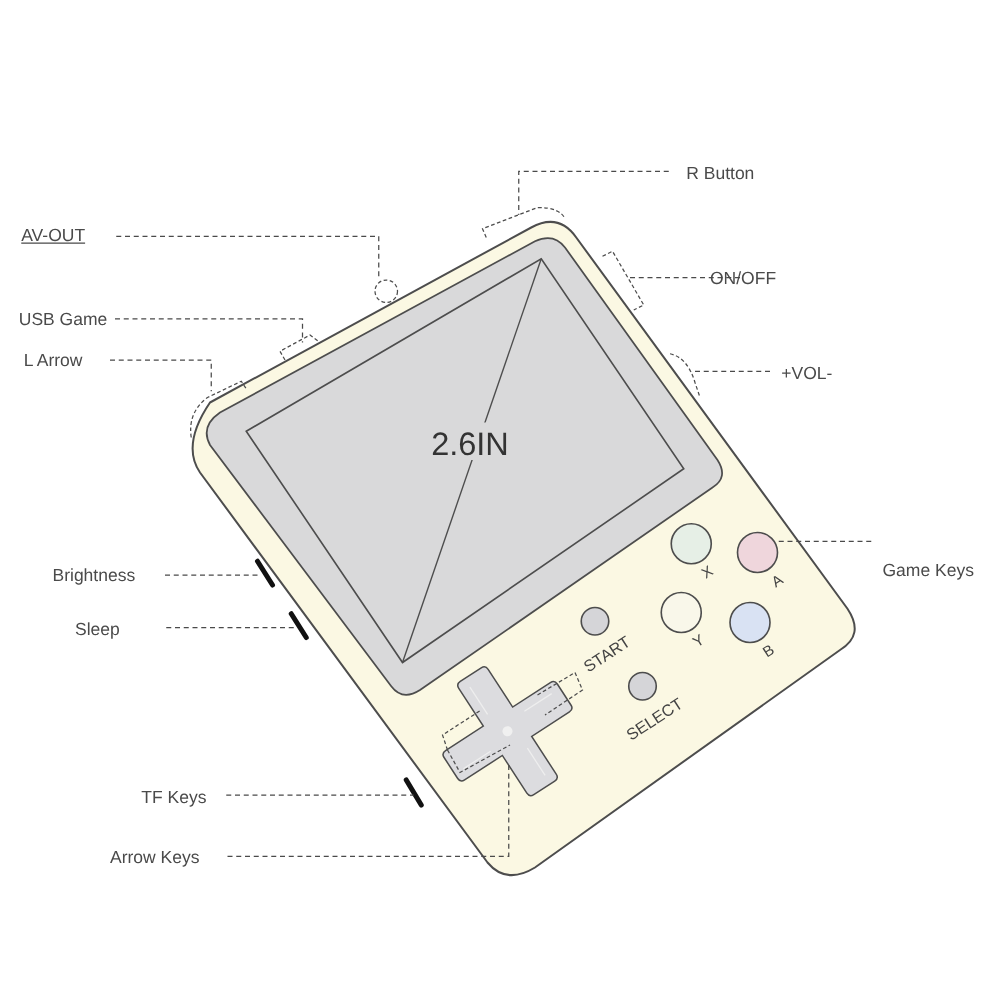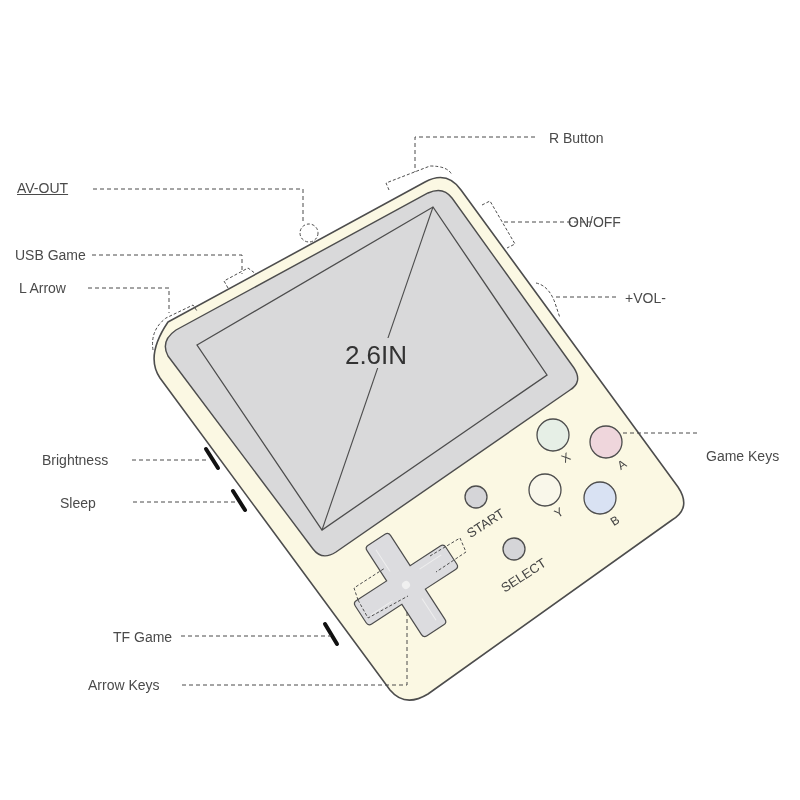--- a/index.html
+++ b/index.html
@@ -91,21 +91,21 @@
       <polyline points="697,433 620,433"></polyline>
     </g>
   </svg>
 
   
   <div class="lbl" style="left:17px; top:180px;text-decoration:underline;">AV-OUT</div>
   <div class="lbl" style="left:15px; top:247px;">USB Game</div>
   <div class="lbl" style="left:19px; top:280px;">L Arrow</div>
   <div class="lbl" style="left:42px; top:452px;">Brightness</div>
   <div class="lbl" style="left:60px; top:495px;">Sleep</div>
-  <div class="lbl" style="left:113px; top:629px;">TF Game</div>
+  <div class="lbl" style="left:113px; top:629px;">TF Keys</div>
   <div class="lbl" style="left:88px; top:677px;">Arrow Keys</div>
 
   
   <div class="lbl" style="left:549px; top:130px;">R Button</div>
   <div class="lbl" style="left:568px; top:214px;">ON/OFF</div>
   <div class="lbl" style="left:625px; top:290px;">+VOL-</div>
   <div class="lbl" style="left:706px; top:448px;">Game Keys</div>
 </div>
 
 </body></html>

